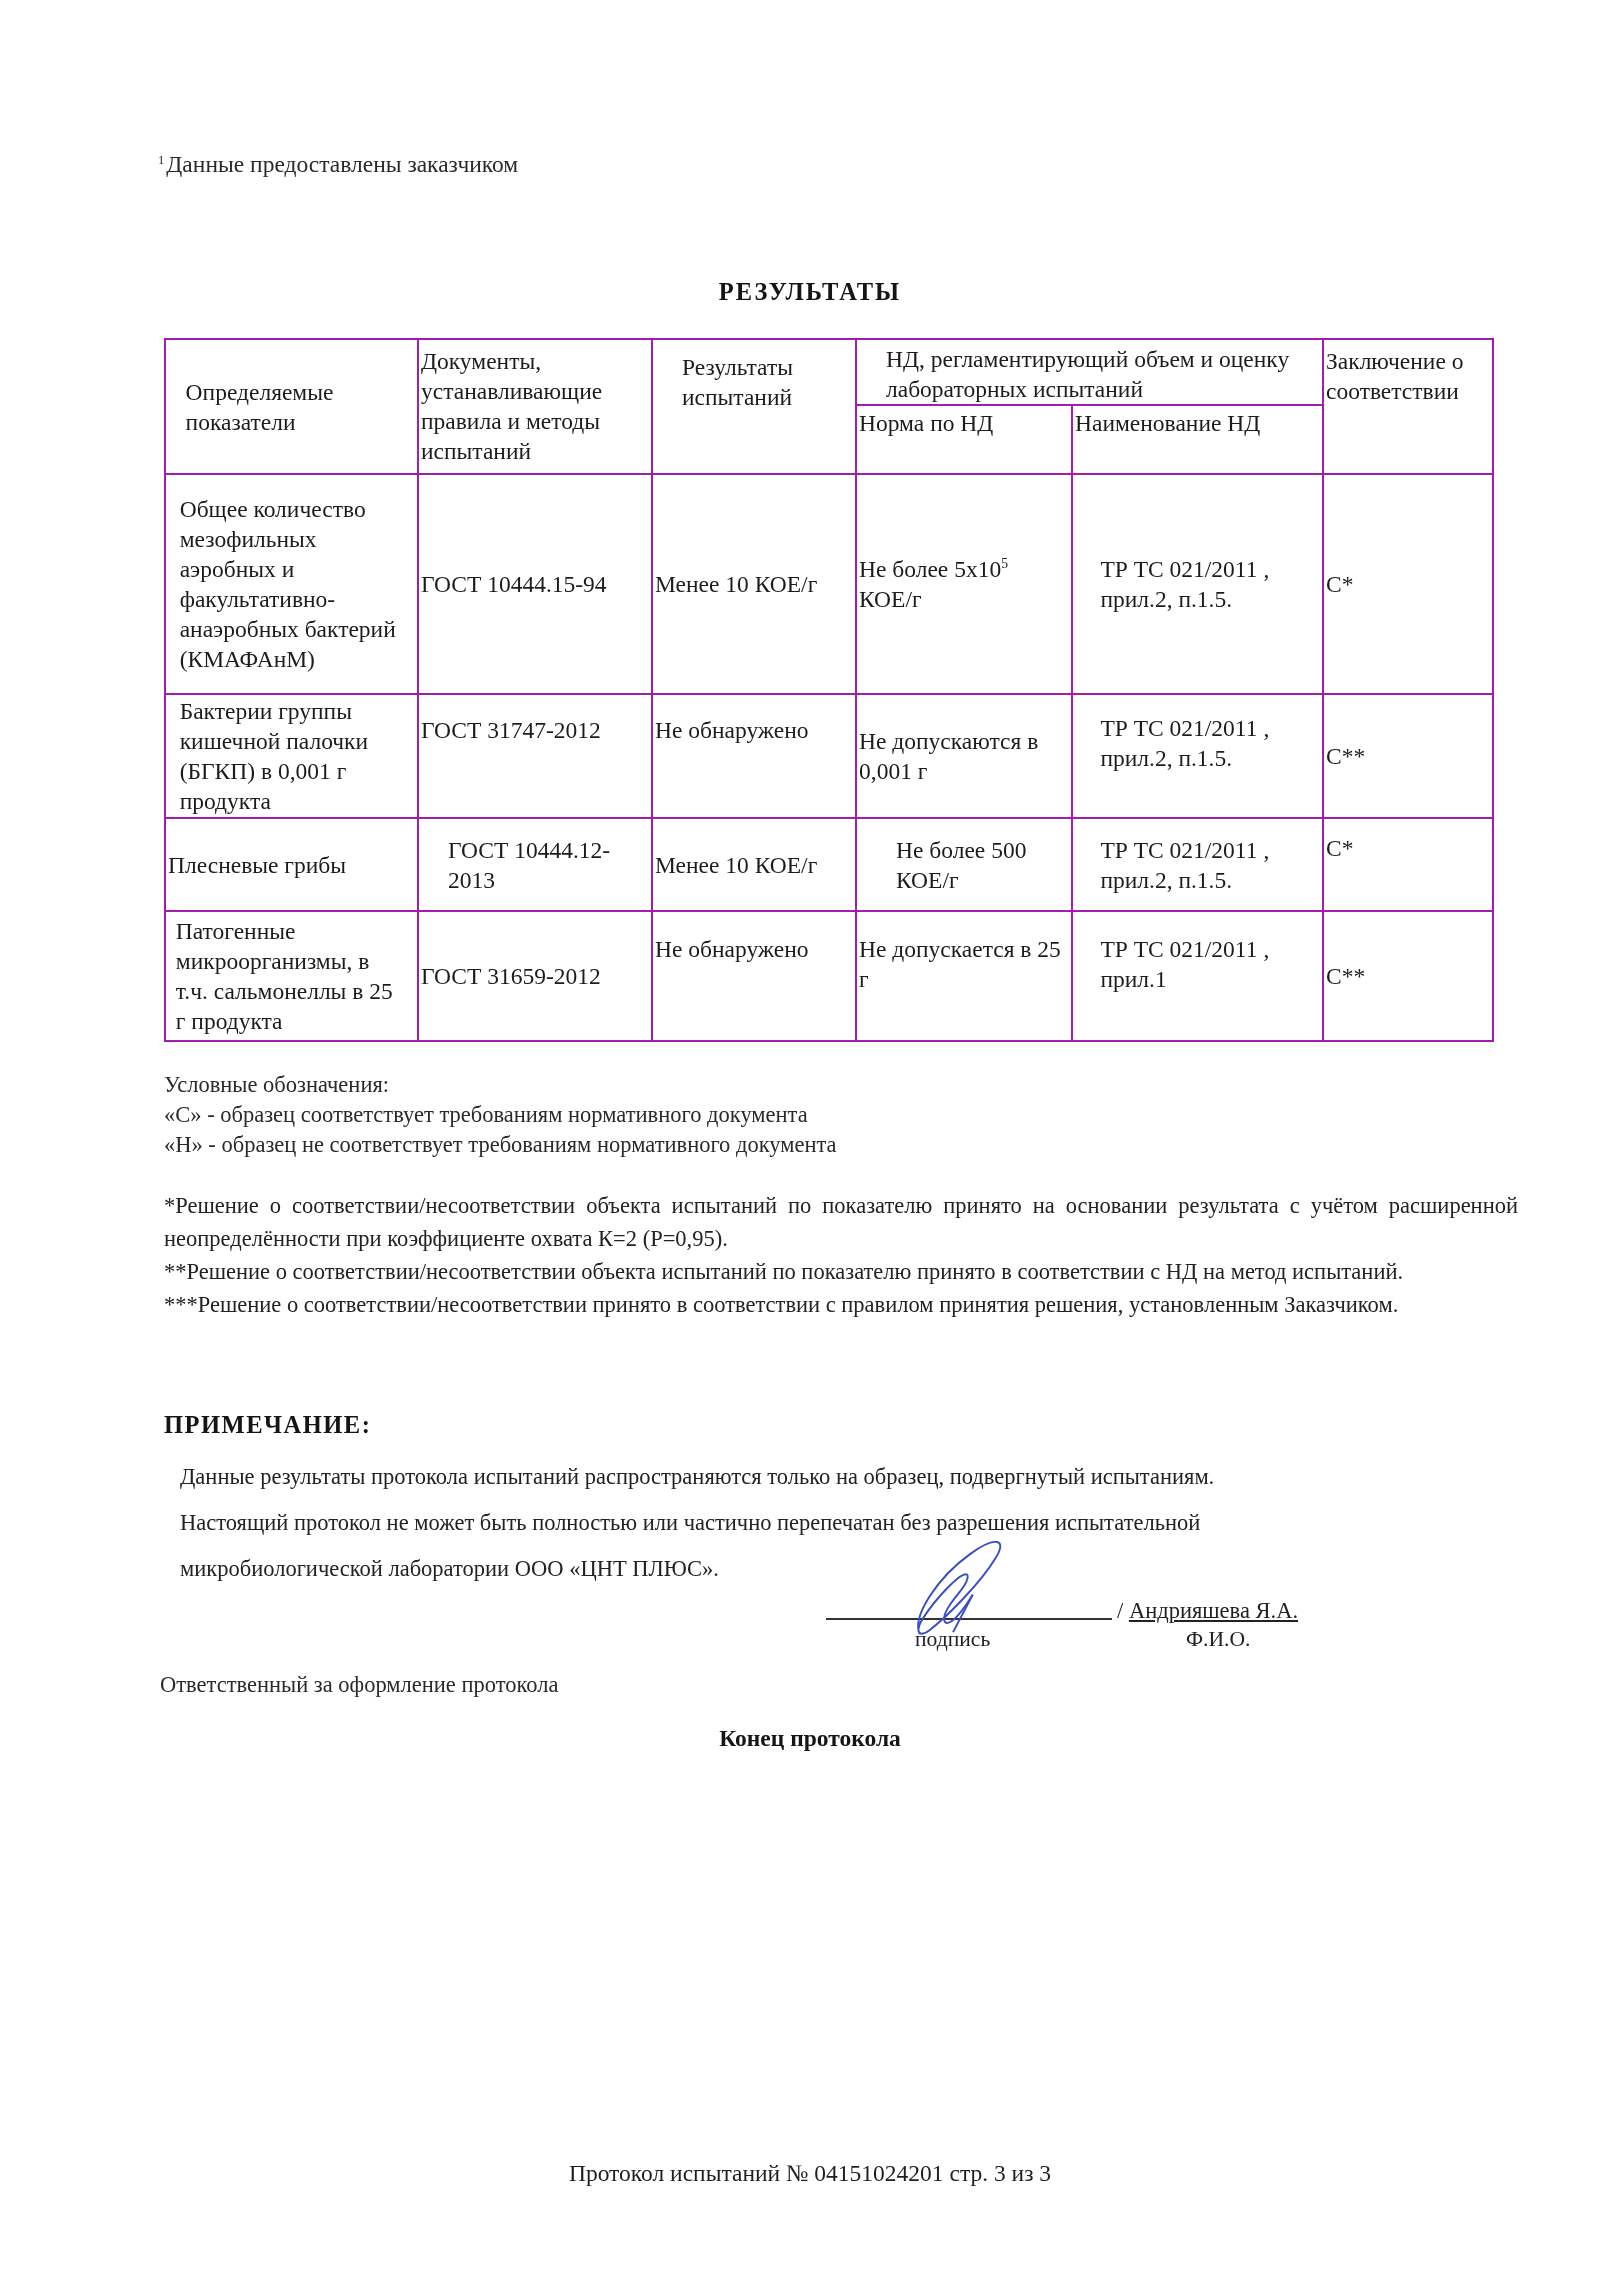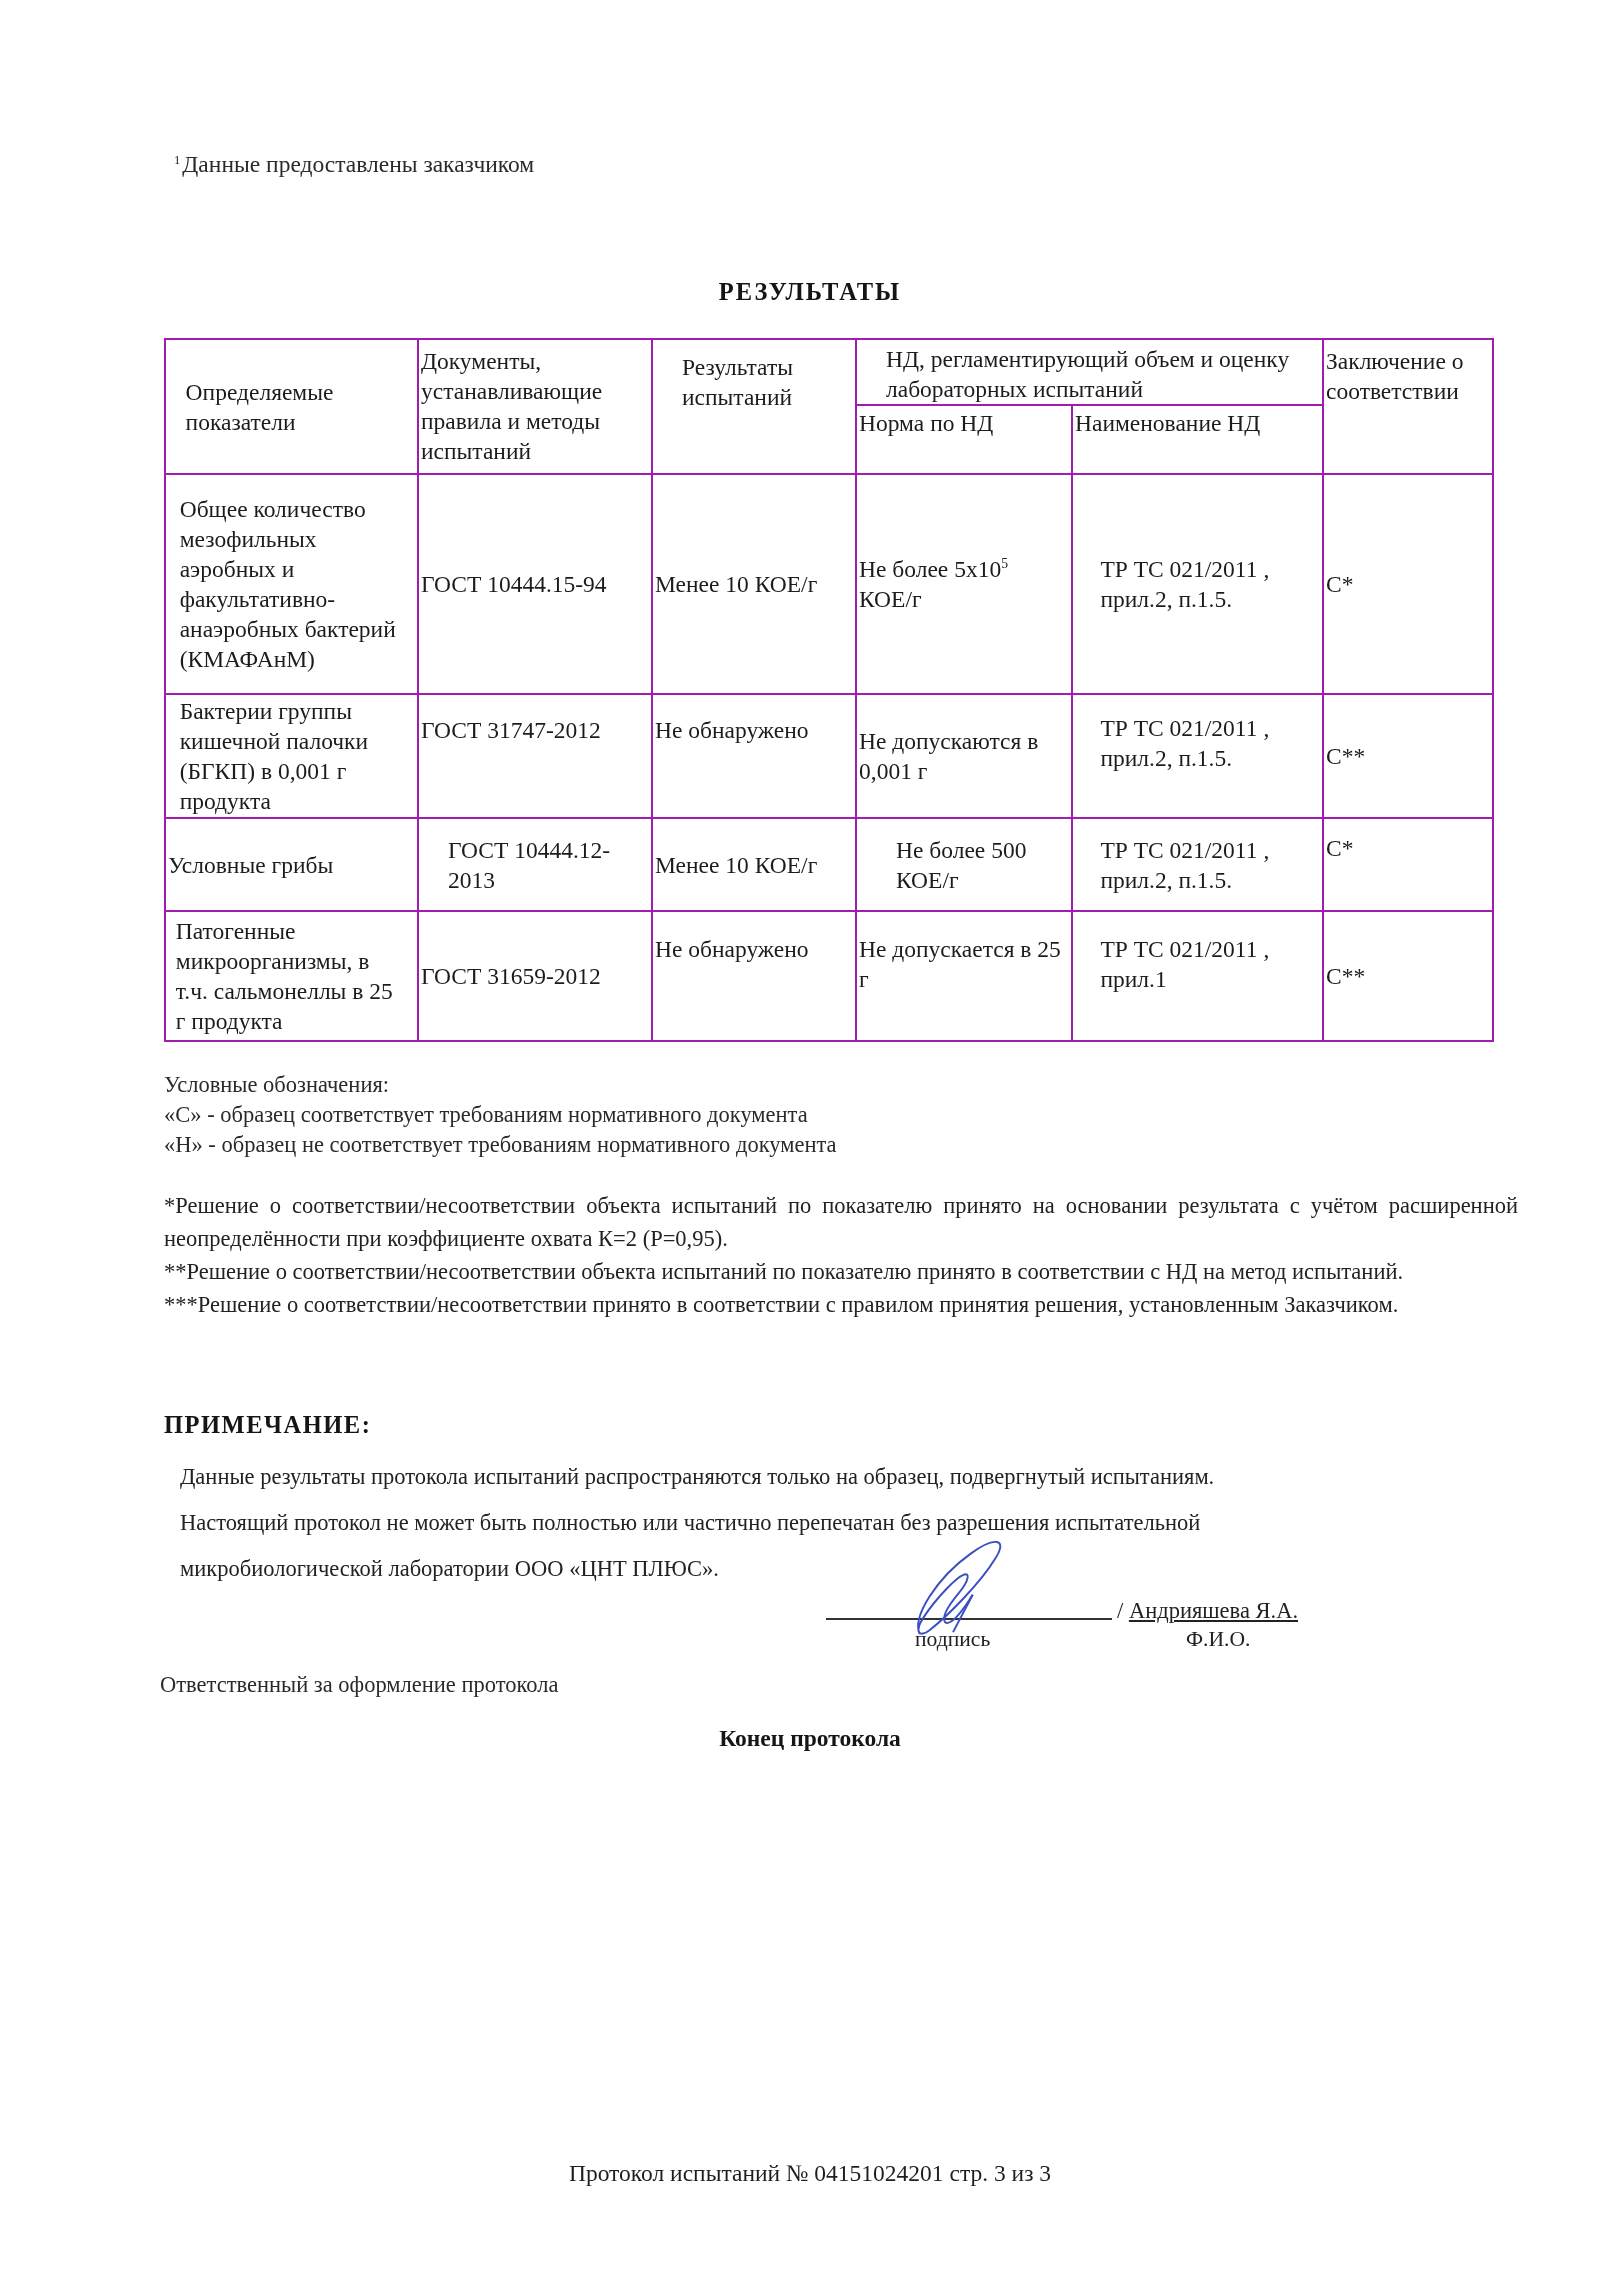--- a/index.html
+++ b/index.html
@@ -1,19 +1,19 @@
 <!DOCTYPE html>
 <html><head>
 <meta charset="utf-8">
 <style>
   html, body { margin:0; padding:0; background:#ffffff; }
   body { width:1620px; height:2292px; position:relative; overflow:hidden;
          font-family:"Liberation Serif", "DejaVu Serif", serif; color:#1a1a1a; }
   .abs { position:absolute; }
-  .footnote { left:174px; top:151px; font-size:23.5px; color:#2a2a2a; }
+  .footnote { left:158px; top:151px; font-size:23.5px; color:#2a2a2a; }
   .footnote sup { font-size:12.7px; vertical-align:top; position:relative; top:2px; margin-right:2px; }
   .title { left:0; width:1620px; top:278px; text-align:center; font-size:24.5px; font-weight:bold;
            letter-spacing:2px; color:#151515; }
   table.results { position:absolute; left:164px; top:338px; width:1327px; border-collapse:collapse;
                   table-layout:fixed; font-size:23.5px; line-height:30px; color:#1c1c1c; }
   table.results td, table.results th { border:2px solid #a21caf; text-align:left; vertical-align:middle;
                   padding:0 2px; font-weight:normal; }
   table.results th { vertical-align:top; padding-top:5.9px; }
   .legend { left:164px; top:1070px; font-size:22.5px; line-height:30px; color:#2a2a2a; }
   .notes { left:164px; top:1189px; width:1354px; font-size:22.5px; line-height:33px; text-align:justify; color:#222; }
@@ -70,21 +70,21 @@
   </tr>
   <tr style="height:124px">
     <td style="padding:0 13.7px">Бактерии группы кишечной палочки (БГКП) в 0,001 г продукта</td>
     <td style="vertical-align:top;padding-top:19.6px">ГОСТ 31747-2012</td>
     <td style="vertical-align:top;padding-top:19.6px">Не обнаружено</td>
     <td style="vertical-align:top;padding-top:31px">Не допускаются в 0,001 г</td>
     <td style="vertical-align:top;padding:17.6px 27.4px 0">ТР ТС 021/2011 , прил.2, п.1.5.</td>
     <td>С**</td>
   </tr>
   <tr style="height:93px">
-    <td>Условные грибы</td>
+    <td>Плесневые грибы</td>
     <td style="padding:0 29px">ГОСТ 10444.12-2013</td>
     <td>Менее 10 КОЕ/г</td>
     <td style="padding:0 39px">Не более 500 КОЕ/г</td>
     <td style="padding:0 27.4px">ТР ТС 021/2011 , прил.2, п.1.5.</td>
     <td style="vertical-align:top;padding-top:13.7px">С*</td>
   </tr>
   <tr style="height:130px">
     <td style="padding:0 9.8px">Патогенные микроорганизмы, в т.ч. сальмонеллы в 25 г продукта</td>
     <td>ГОСТ 31659-2012</td>
     <td style="vertical-align:top;padding-top:21.6px">Не обнаружено</td>

